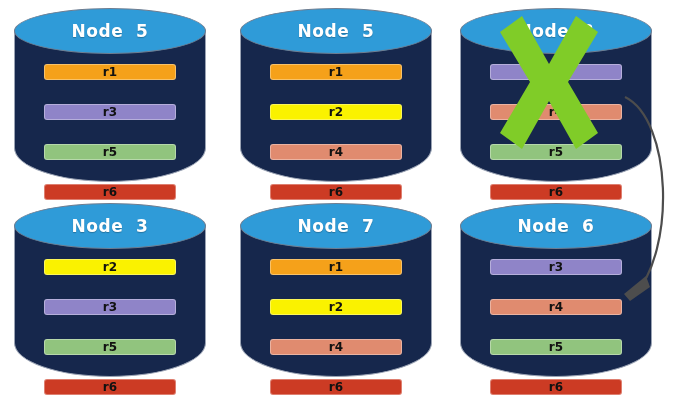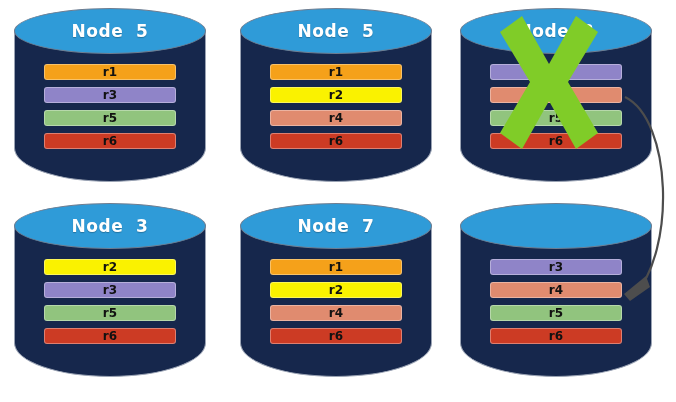--- a/index.html
+++ b/index.html
@@ -71,21 +71,21 @@
   }
 
   .records {
     position: absolute;
     left: 30px;
     top: 56px;
     width: 132px;
   }
   .record {
     height: 16px;
-    margin-bottom: 7px;
+    margin-bottom: 24px;
     border-radius: 3px;
     border: 1px solid rgba(255,255,255,0.35);
     box-sizing: border-box;
     display: flex;
     align-items: center;
     justify-content: center;
     font-size: 12px;
     font-weight: bold;
     color: #111111;
     line-height: 1;
@@ -173,18 +173,19 @@
     </div>
     <div class="node" style="left: 460px; top: 203px;">
       <div class="cyl-body" style="background: rgb(22, 39, 76);"></div>
       <div class="records">
         <div class="record" style="background: rgb(143, 132, 200);">r3</div>
         <div class="record" style="background: rgb(224, 139, 111);">r4</div>
         <div class="record" style="background: rgb(145, 196, 126);">r5</div>
         <div class="record" style="background: rgb(204, 59, 36);">r6</div>
       </div>
       <div class="cyl-top" style="background: rgb(47, 155, 216);"></div>
+      <div class="node-title">Node  6</div>
     </div>
     <svg class="arrow-layer" viewBox="0 0 676 402">
       <path d="M 625 97 C 672 120 676 250 634 296" fill="none" stroke="#4D4D4D" stroke-width="2.2"></path>
       <polygon points="630,301 650,287 646,276 624,294" fill="#4D4D4D"></polygon>
     </svg>
   </div>
 
 </body></html>

